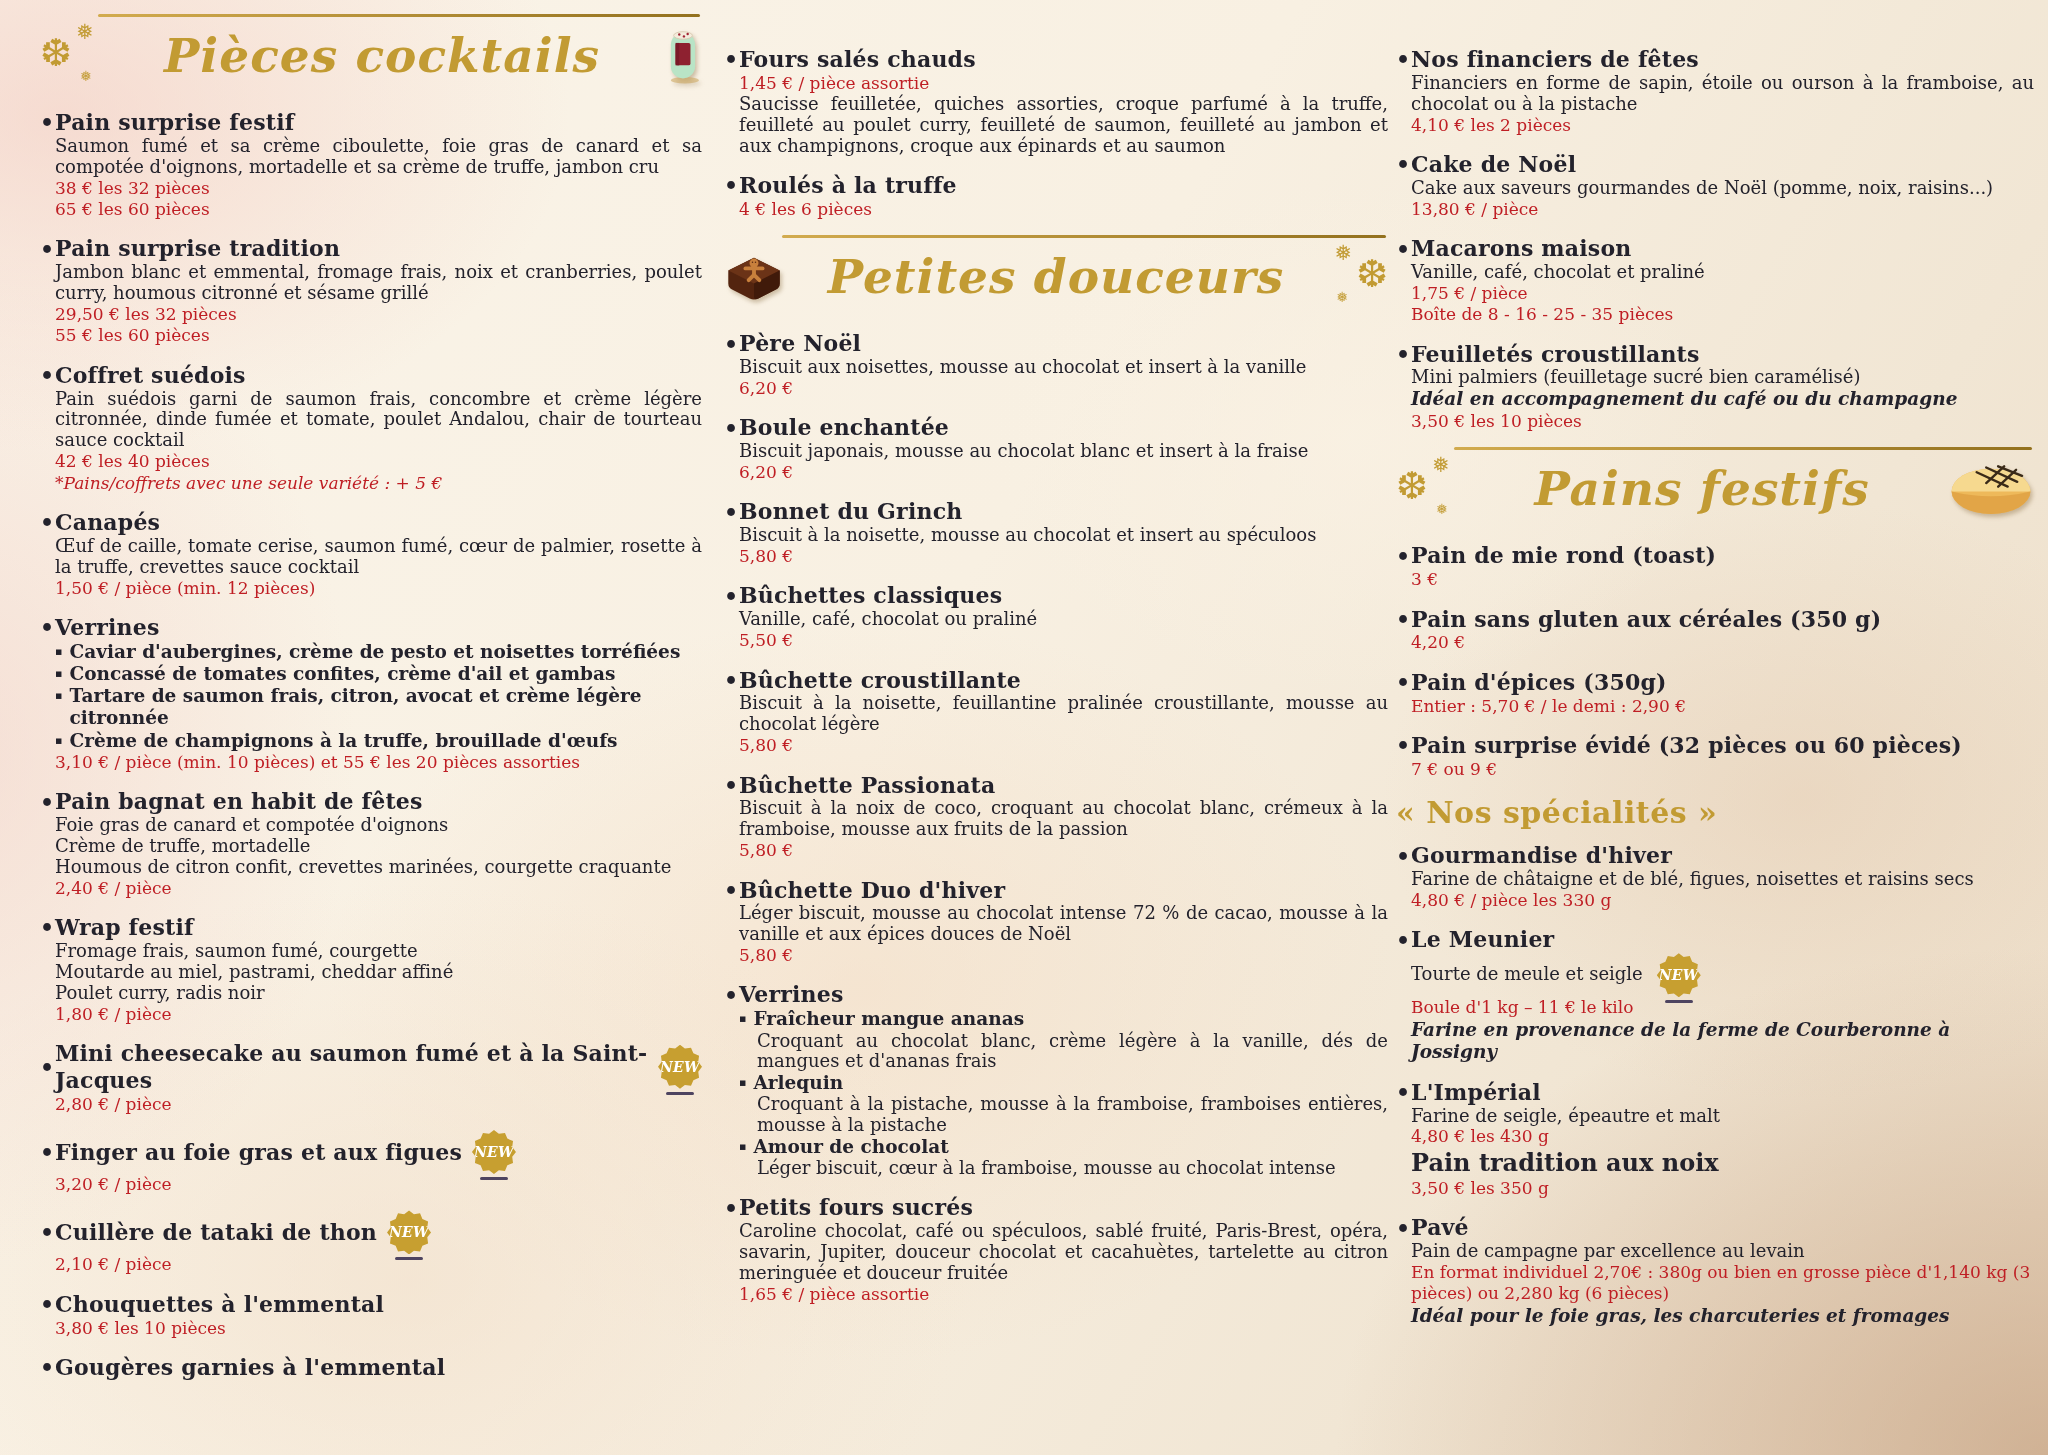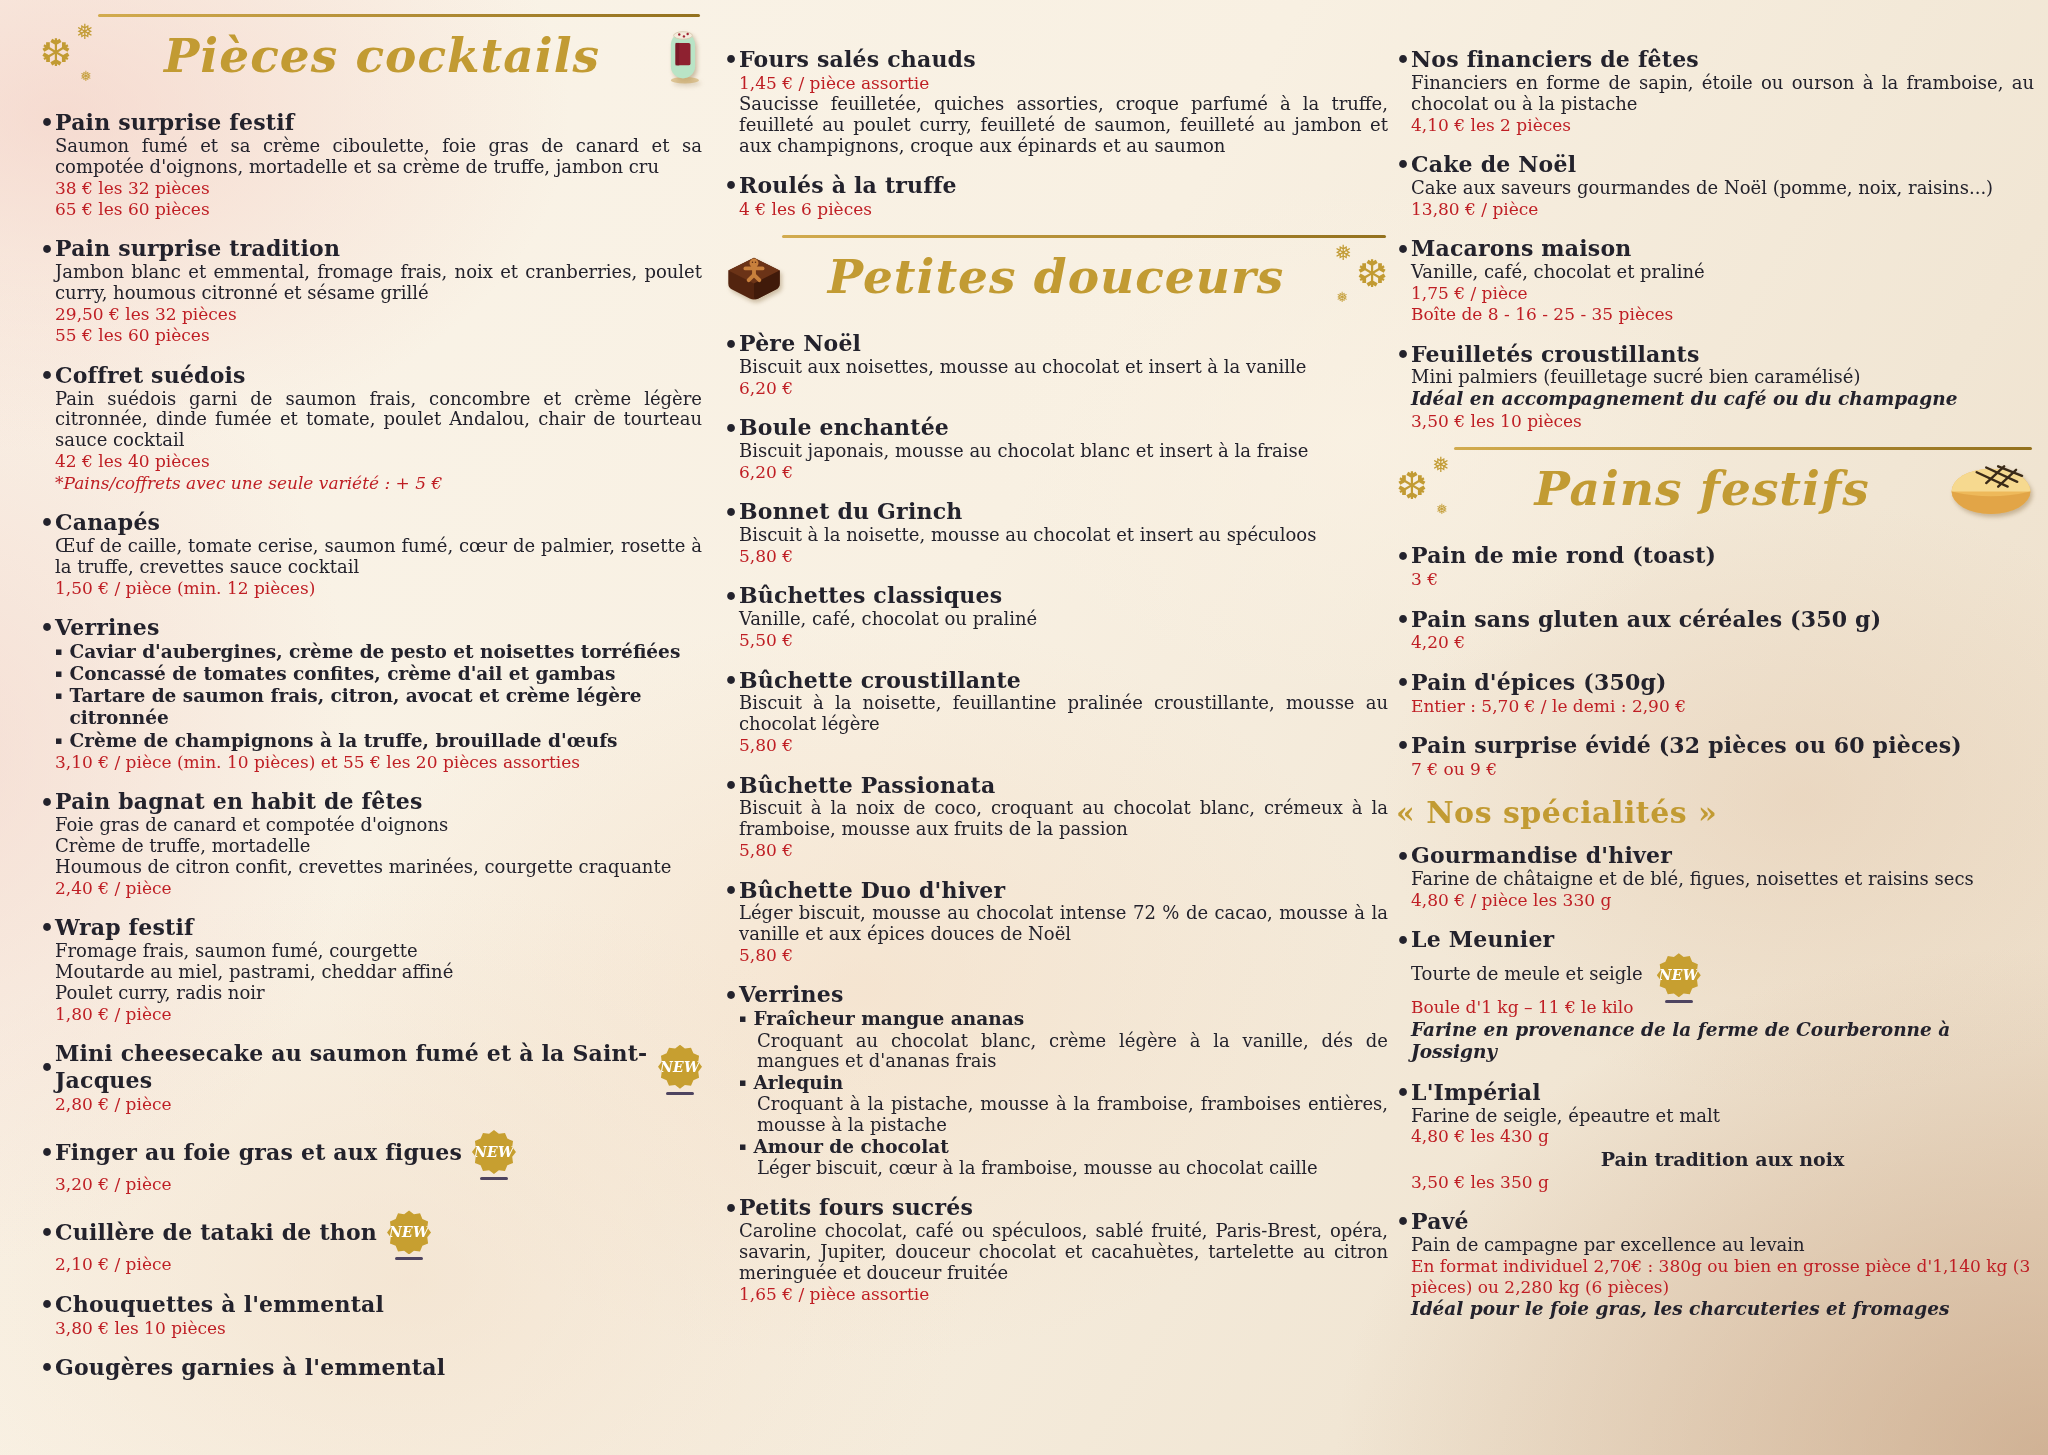--- a/index.html
+++ b/index.html
@@ -42,21 +42,21 @@
   
   .item{margin-bottom:15px;}
   .name-row{display:flex;align-items:center;}
   .bullet{width:15px;flex:0 0 auto;font-size:22px;font-weight:bold;color:#23222c;line-height:1;}
   .item-name{font-size:22px;font-weight:bold;line-height:1.22;letter-spacing:.2px;color:#23222c;}
   .line{margin-left:15px;line-height:1.16;}
   .d{font-size:18px;text-align:justify;color:#23222c;}
   .p{font-size:17px;font-weight:normal;color:#bf1e24;line-height:1.26;}
   .pi{font-style:italic;}
   .i{font-size:18.5px;font-weight:bold;font-style:italic;color:#23222c;line-height:1.22;}
-  .b{font-size:19px;font-weight:bold;color:#23222c;line-height:1.25;text-align:center;}
+  .b{font-size:24px;font-weight:bold;color:#23222c;line-height:1.25;}
   .sub{font-size:18.5px;font-weight:bold;color:#23222c;display:flex;gap:7px;line-height:1.2;}
   .sq{font-size:11px;line-height:2;flex:0 0 auto;}
   .subd{margin-left:33px;font-size:18px;text-align:justify;color:#23222c;}
 
   
   .badge-wrap{position:relative;display:inline-flex;margin-left:10px;flex:0 0 auto;vertical-align:middle;}
   .line .badge-wrap{margin-left:14px;}
   .new-badge{width:44px;height:44px;background:#c79f30;color:#fff;font-size:14px;font-weight:bold;font-style:italic;
     display:flex;align-items:center;justify-content:center;letter-spacing:.3px;
     clip-path:polygon(100% 50%,91.5% 61.1%,93.3% 75%,80.4% 80.4%,75% 93.3%,61.1% 91.5%,50% 100%,38.9% 91.5%,25% 93.3%,19.6% 80.4%,6.7% 75%,8.5% 61.1%,0% 50%,8.5% 38.9%,6.7% 25%,19.6% 19.6%,25% 6.7%,38.9% 8.5%,50% 0%,61.1% 8.5%,75% 6.7%,80.4% 19.6%,93.3% 25%,91.5% 38.9%);}
@@ -323,21 +323,21 @@
         <div class="line subd"><span class="t">Croquant au chocolat blanc, crème légère à la vanille, dés de mangues et d'ananas frais</span></div>
         <div class="line sub">
           <span class="sq">▪</span>
           <span class="t">Arlequin</span>
         </div>
         <div class="line subd"><span class="t">Croquant à la pistache, mousse à la framboise, framboises entières, mousse à la pistache</span></div>
         <div class="line sub">
           <span class="sq">▪</span>
           <span class="t">Amour de chocolat</span>
         </div>
-        <div class="line subd"><span class="t">Léger biscuit, cœur à la framboise, mousse au chocolat caille</span></div>
+        <div class="line subd"><span class="t">Léger biscuit, cœur à la framboise, mousse au chocolat intense</span></div>
       </div>
       <div class="item">
         <div class="name-row">
           <span class="bullet">•</span>
           <span class="item-name">Petits fours sucrés</span>
         </div>
         <div class="line d"><span class="t">Caroline chocolat, café ou spéculoos, sablé fruité, Paris-Brest, opéra, savarin, Jupiter, douceur chocolat et cacahuètes, tartelette au citron meringuée et douceur fruitée</span></div>
         <div class="line p"><span class="t">1,65 € / pièce assortie</span></div>
       </div>
     </div>

